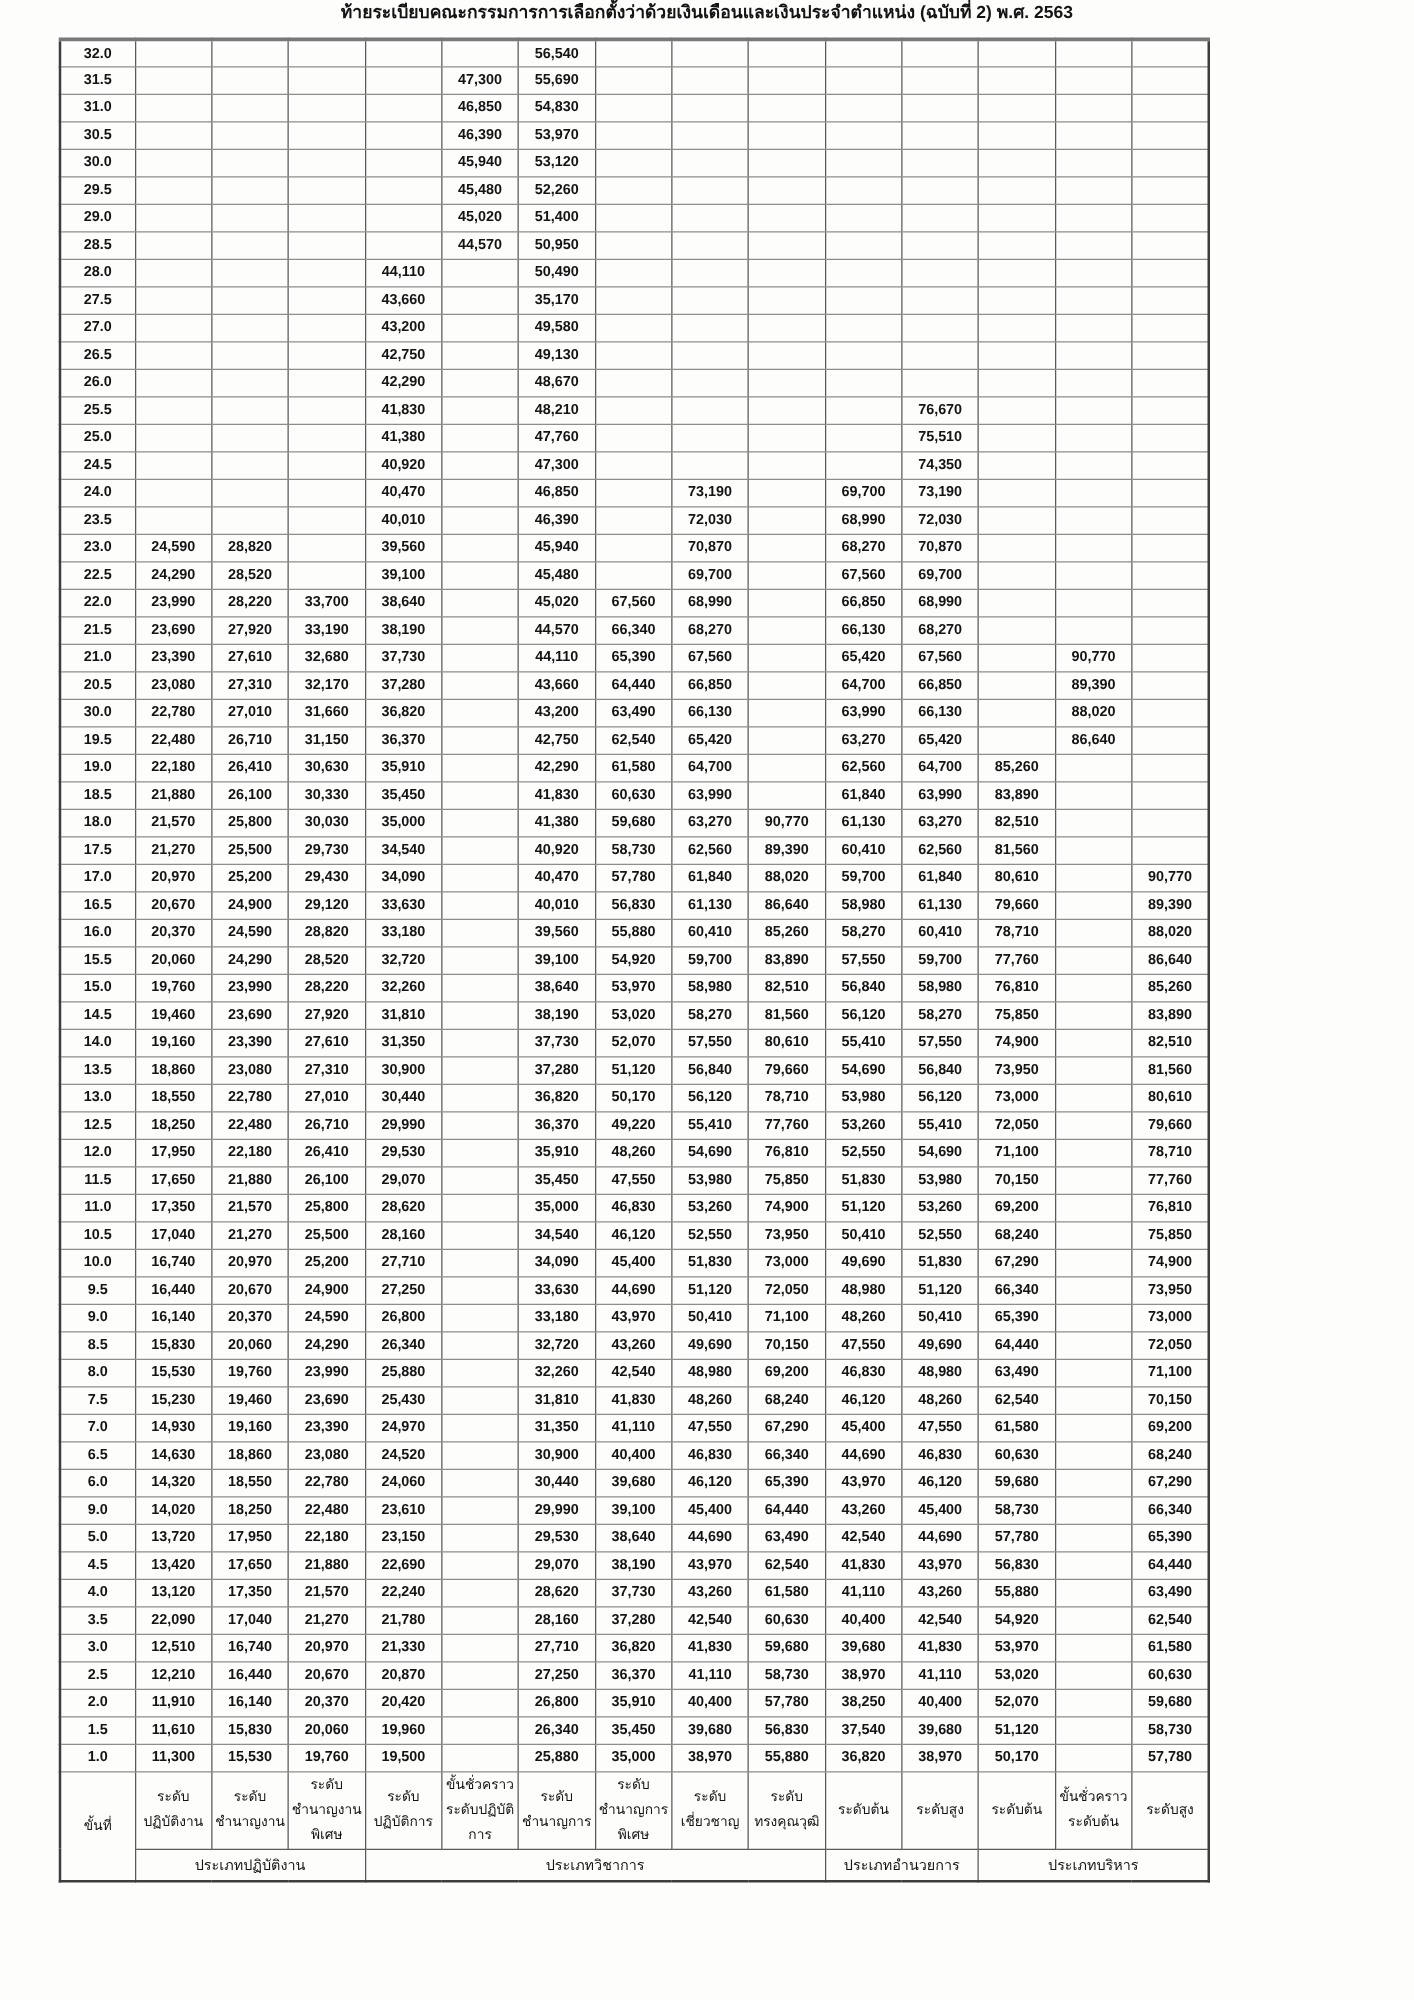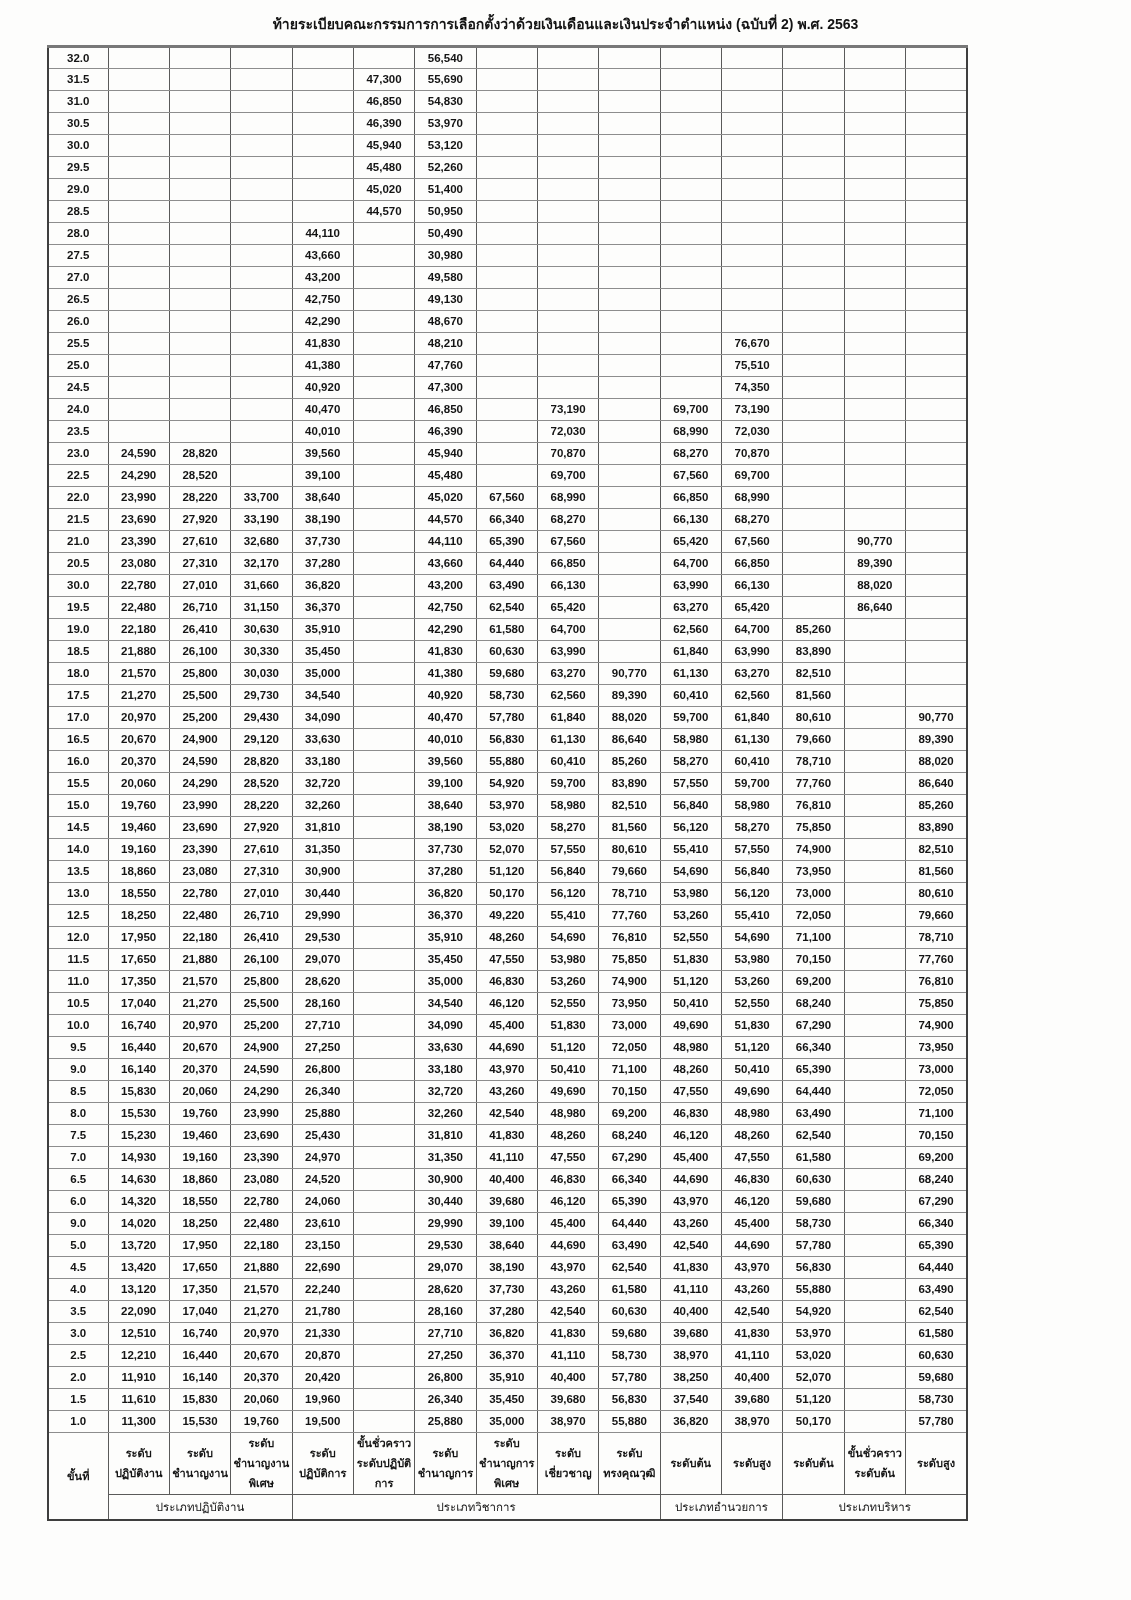--- a/index.html
+++ b/index.html
@@ -6,38 +6,38 @@
   body {
     width:1131px; height:1600px; background:#fdfdfc; color:#141414;
     font-family:"Liberation Sans", sans-serif;
     -webkit-font-smoothing:antialiased;
   }
   .doc-title {
     padding-top:44px; text-align:center;
     font-size:15px; font-weight:bold; line-height:1.2;
   }
   .doc-subtitle {
-    margin-top:16px; text-align:center;
+    margin-top:1px; text-align:center;
     font-size:14px; font-weight:bold; line-height:1.2;
   }
   table.salary {
     border-collapse:collapse; table-layout:fixed;
     margin-left:47px; margin-top:12px; width:921px;
     border:2px solid #3e3e3e; border-top:3px solid #787878;
   }
   table.salary td {
     border:1px solid #5a5a5a;
     text-align:center; vertical-align:middle; padding:0;
     overflow:hidden; white-space:nowrap;
   }
   tr.data-row { height:22px; }
   tr.data-row td { font-size:11.5px; font-weight:bold; border-top-color:#8d8d8d; border-bottom-color:#8d8d8d; }
   tr.data-row td.step { font-size:11.5px; }
   tr.hdr-row { height:48px; }
-  tr.hdr-row td { font-size:11px; font-weight:bold; white-space:pre-line; line-height:1.85; }
+  tr.hdr-row td { font-size:11px; font-weight:normal; white-space:pre-line; line-height:1.85; }
   td.step-header { font-size:11.5px; font-weight:normal; }
   tr.grp-row { height:26px;margin-top:20px; }
   tr.grp-row td { font-size:11.5px; font-weight:normal; }
 </style>
 </head>
 <body>
 
 <div class="page">
   <div class="doc-subtitle">ท้ายระเบียบคณะกรรมการการเลือกตั้งว่าด้วยเงินเดือนและเงินประจำตำแหน่ง (ฉบับที่ 2) พ.ศ. 2563</div>
 
@@ -213,21 +213,21 @@
           <td></td>
           <td></td>
         </tr>
         <tr class="data-row">
           <td class="step">27.5</td>
           <td></td>
           <td></td>
           <td></td>
           <td>43,660</td>
           <td></td>
-          <td>30,980</td>
+          <td>35,170</td>
           <td></td>
           <td></td>
           <td></td>
           <td></td>
           <td></td>
           <td></td>
           <td></td>
           <td></td>
         </tr>
         <tr class="data-row">

